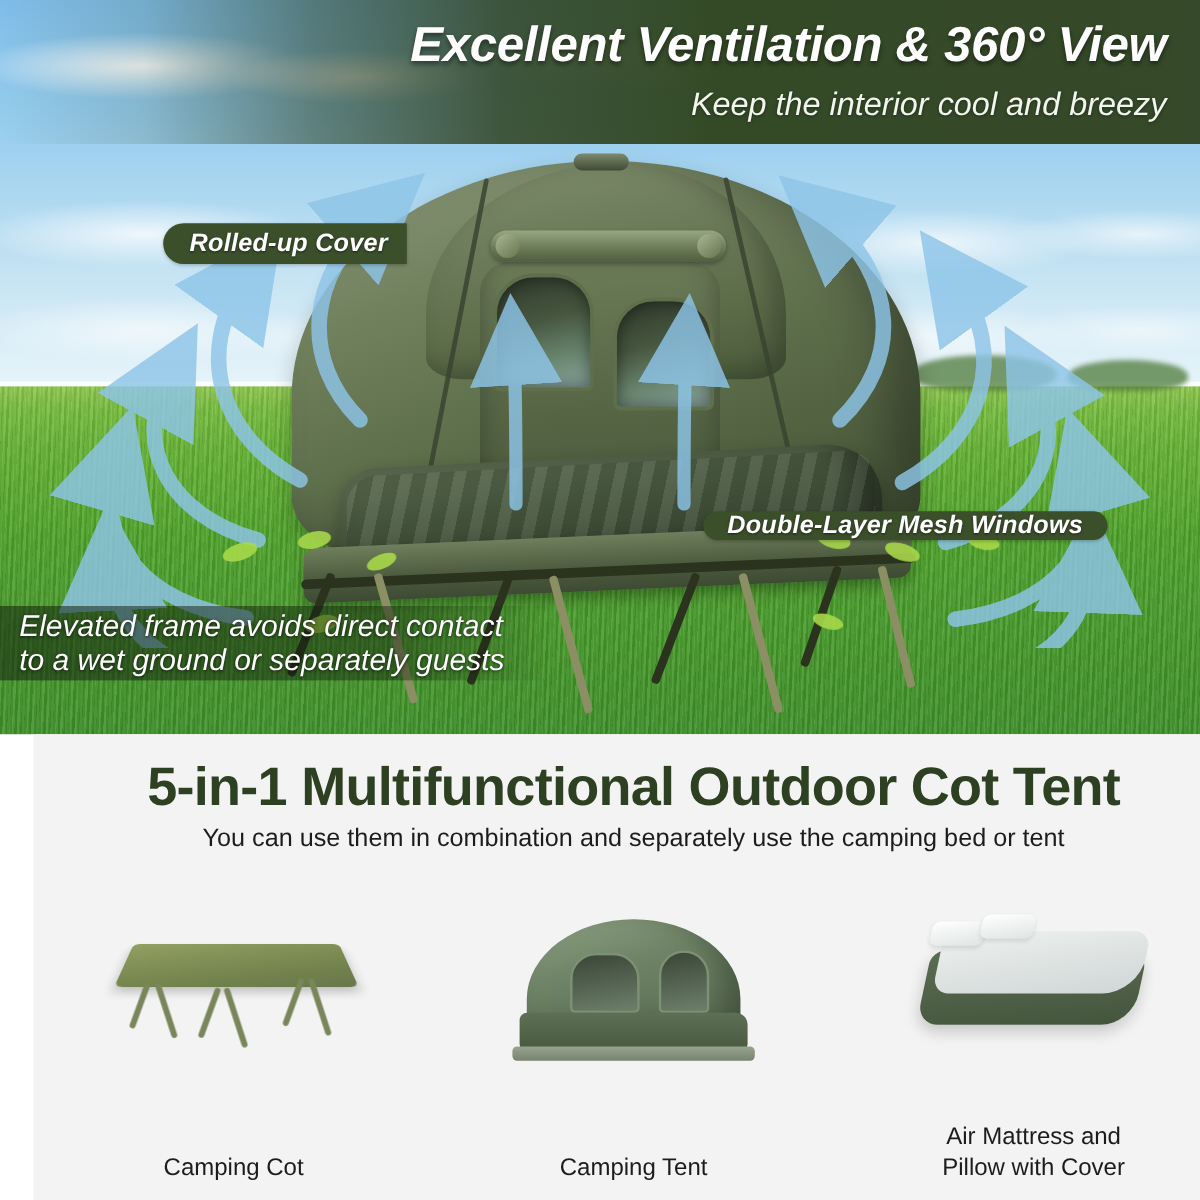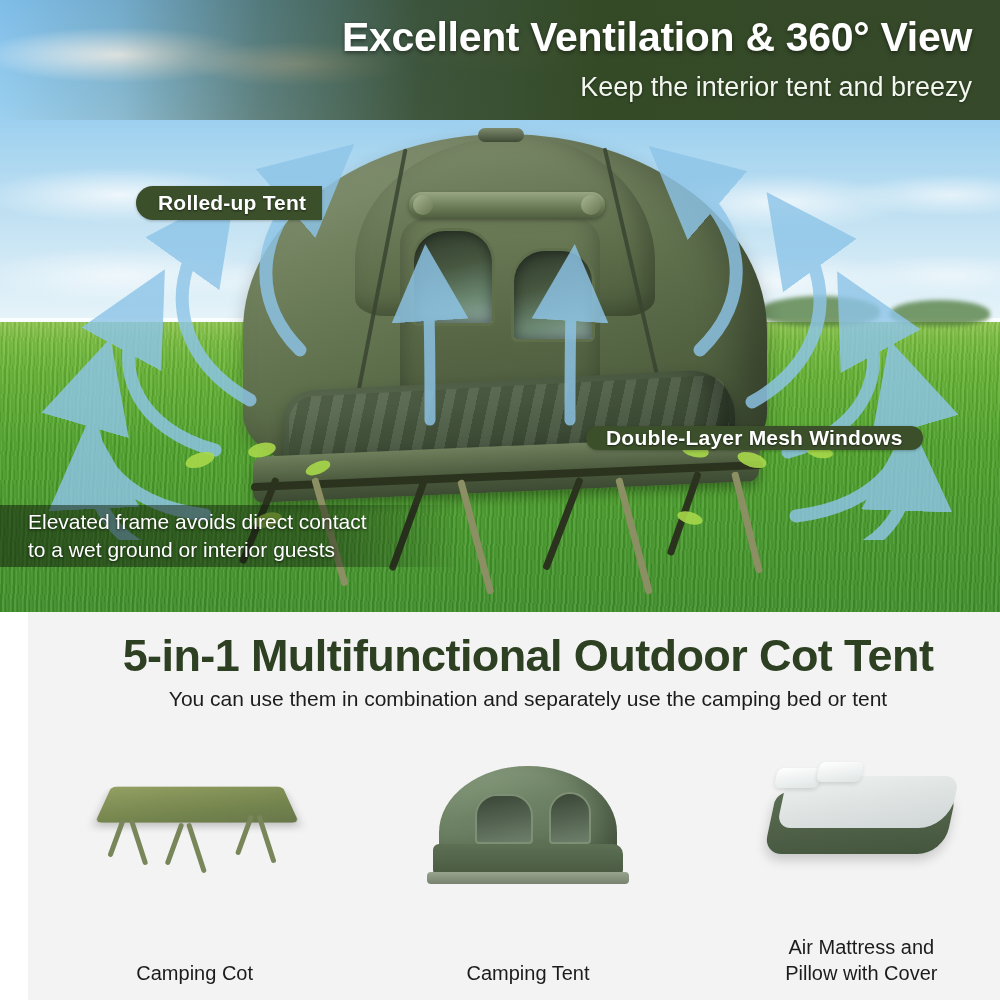--- a/index.html
+++ b/index.html
@@ -4,21 +4,21 @@
 <style>
   html,body{margin:0;padding:0;}
   body{
     width:1000px;height:1000px;
     font-family:"Liberation Sans",sans-serif;
     background:#ffffff;overflow:hidden;
   }
   .page{position:relative;width:1000px;height:1000px;overflow:hidden;}
 
   
-  .hero{position:absolute;left:0;top:0;width:1000px;height:612px;overflow:hidden;}
+  .hero{position:absolute;left:0;top:0;width:1000px;height:612px;overflow:hidden;font-style:italic;}
   .sky{
     position:absolute;left:0;top:0;width:1000px;height:340px;
     background:linear-gradient(180deg,#7fbde8 0%,#96cdee 30%,#bfe0f2 62%,#dff0f8 88%,#eef7fb 100%);
   }
   .cloudband{
     position:absolute;left:0;width:1000px;height:90px;
     background:radial-gradient(ellipse 200px 40px at 12% 50%,rgba(255,255,255,.95),rgba(255,255,255,0) 70%),
                radial-gradient(ellipse 160px 32px at 30% 60%,rgba(255,255,255,.9),rgba(255,255,255,0) 70%),
                radial-gradient(ellipse 220px 36px at 55% 45%,rgba(255,255,255,.85),rgba(255,255,255,0) 70%),
                radial-gradient(ellipse 180px 40px at 78% 58%,rgba(255,255,255,.9),rgba(255,255,255,0) 70%),
@@ -67,22 +67,22 @@
   }
   #pill-door{left:136px;top:186px;height:34px;padding:0 16px 0 22px;border-radius:17px 0 0 17px;}
   #pill-mesh{left:586px;top:426px;height:24px;padding:0 20px;border-radius:17px;}
 
   
   .hero-caption{
     position:absolute;left:0;top:505px;width:460px;height:62px;
     background:linear-gradient(90deg,rgba(20,32,14,.55) 0%,rgba(20,32,14,.45) 70%,rgba(20,32,14,0) 100%);
   }
   .hero-caption-text{
-    position:absolute;left:28px;top:508px;width:430px;
-    color:#ffffff;font-size:21px;line-height:28px;
+    position:absolute;left:16px;top:508px;width:430px;
+    color:#ffffff;font-size:25px;line-height:28px;
     text-shadow:0 1px 3px rgba(0,0,0,.7);
   }
 
   
   .rig{position:absolute;left:225px;top:128px;width:560px;height:460px;}
   .tent-shell{
     position:absolute;left:18px;top:6px;width:524px;height:330px;
     background:linear-gradient(160deg,#8d9b7e 0%,#72825f 28%,#5d6e4b 55%,#4d5d3d 80%,#44543a 100%);
     border-radius:52% 52% 14% 14%/62% 62% 16% 16%;
     box-shadow:inset -28px -12px 40px rgba(0,0,0,.28), 0 8px 18px rgba(0,0,0,.22);
@@ -301,33 +301,33 @@
         <ellipse cx="268" cy="400" rx="14" ry="7" fill="#a8d94a" transform="rotate(-15 268 400)"></ellipse>
         <ellipse cx="695" cy="330" rx="14" ry="7" fill="#a8d94a" transform="rotate(14 695 330)"></ellipse>
         <ellipse cx="752" cy="340" rx="15" ry="7" fill="#a8d94a" transform="rotate(18 752 340)"></ellipse>
         <ellipse cx="820" cy="332" rx="13" ry="6" fill="#a8d94a" transform="rotate(10 820 332)"></ellipse>
         <ellipse cx="690" cy="398" rx="13" ry="6" fill="#a8d94a" transform="rotate(16 690 398)"></ellipse>
       </g>
     </svg>
 
     <div class="banner"></div>
     <div class="banner-title">Excellent Ventilation &amp; 360° View</div>
-    <div class="banner-sub">Keep the interior tent and breezy</div>
+    <div class="banner-sub">Keep the interior cool and breezy</div>
 
     <div class="pill" id="pill-door">
-      <span>Rolled-up Tent</span>
+      <span>Rolled-up Cover</span>
     </div>
     <div class="pill" id="pill-mesh">
       <span>Double-Layer Mesh Windows</span>
     </div>
 
     <div class="hero-caption"></div>
     <div class="hero-caption-text">
       <div>Elevated frame avoids direct contact</div>
-      <div>to a wet ground or interior guests</div>
+      <div>to a wet ground or separately guests</div>
     </div>
   </div>
 
   <div class="lower">
     <div class="product-title">5-in-1 Multifunctional Outdoor Cot Tent</div>
     <div class="product-sub">You can use them in combination and separately use the camping bed or tent</div>
 
     <div class="items">
 
       <div class="item">

